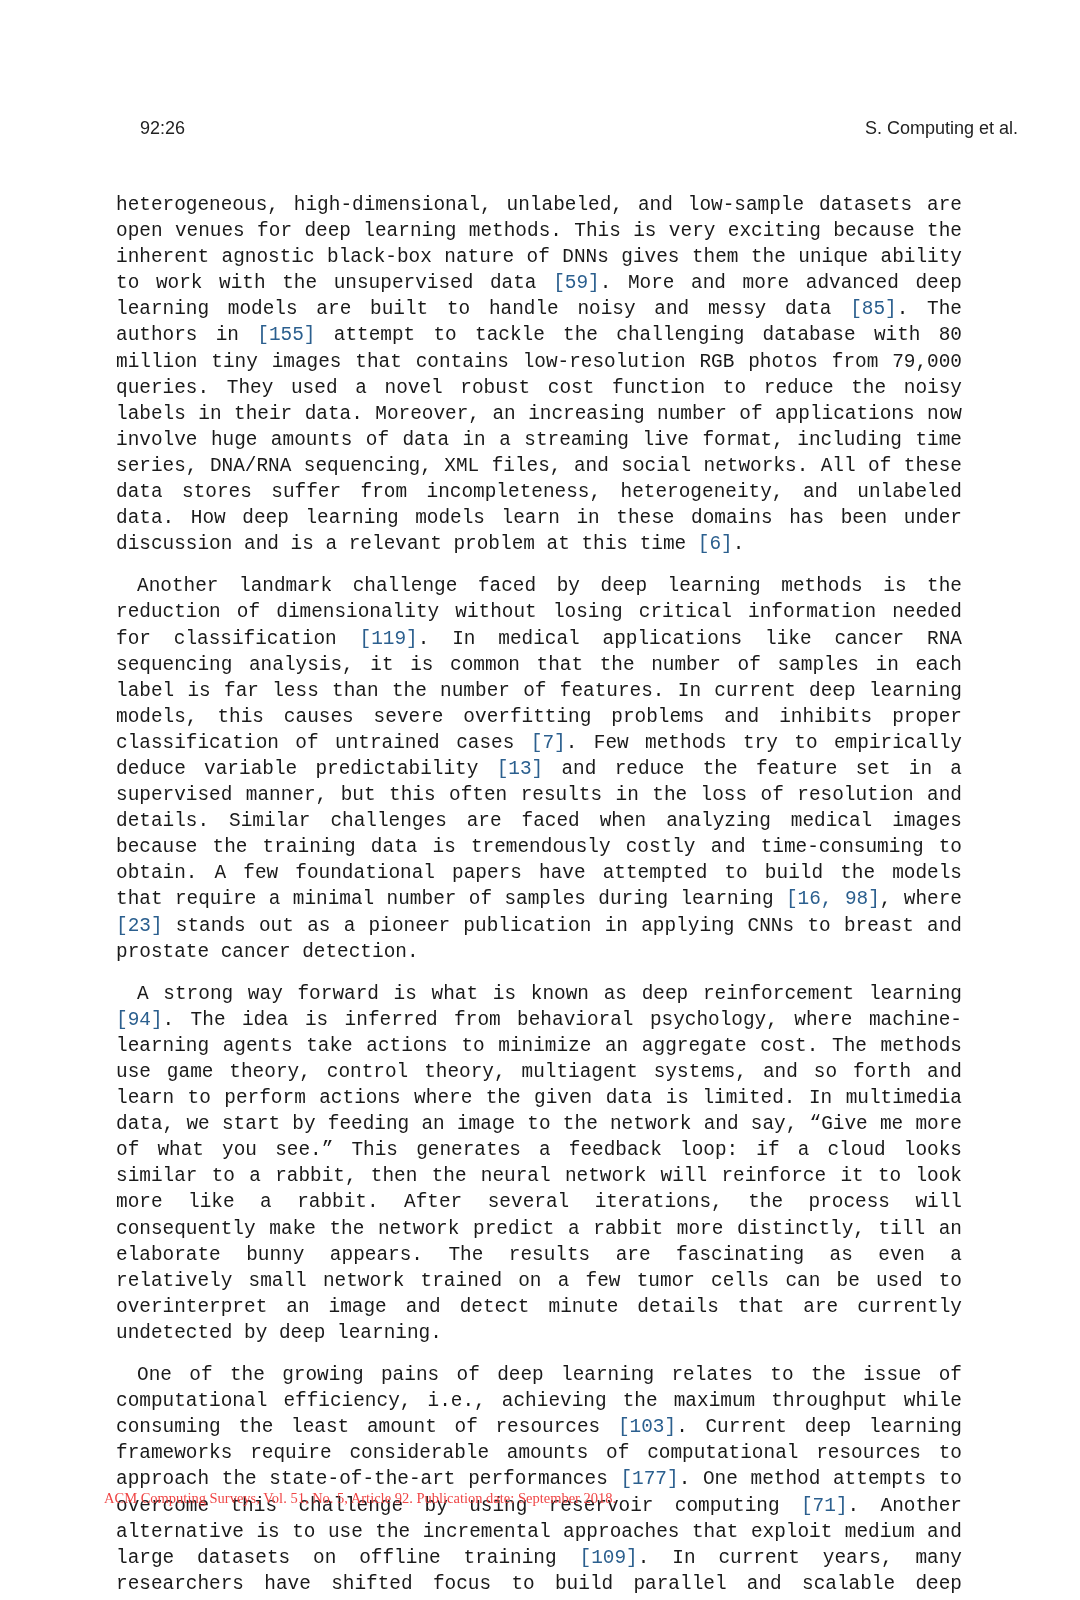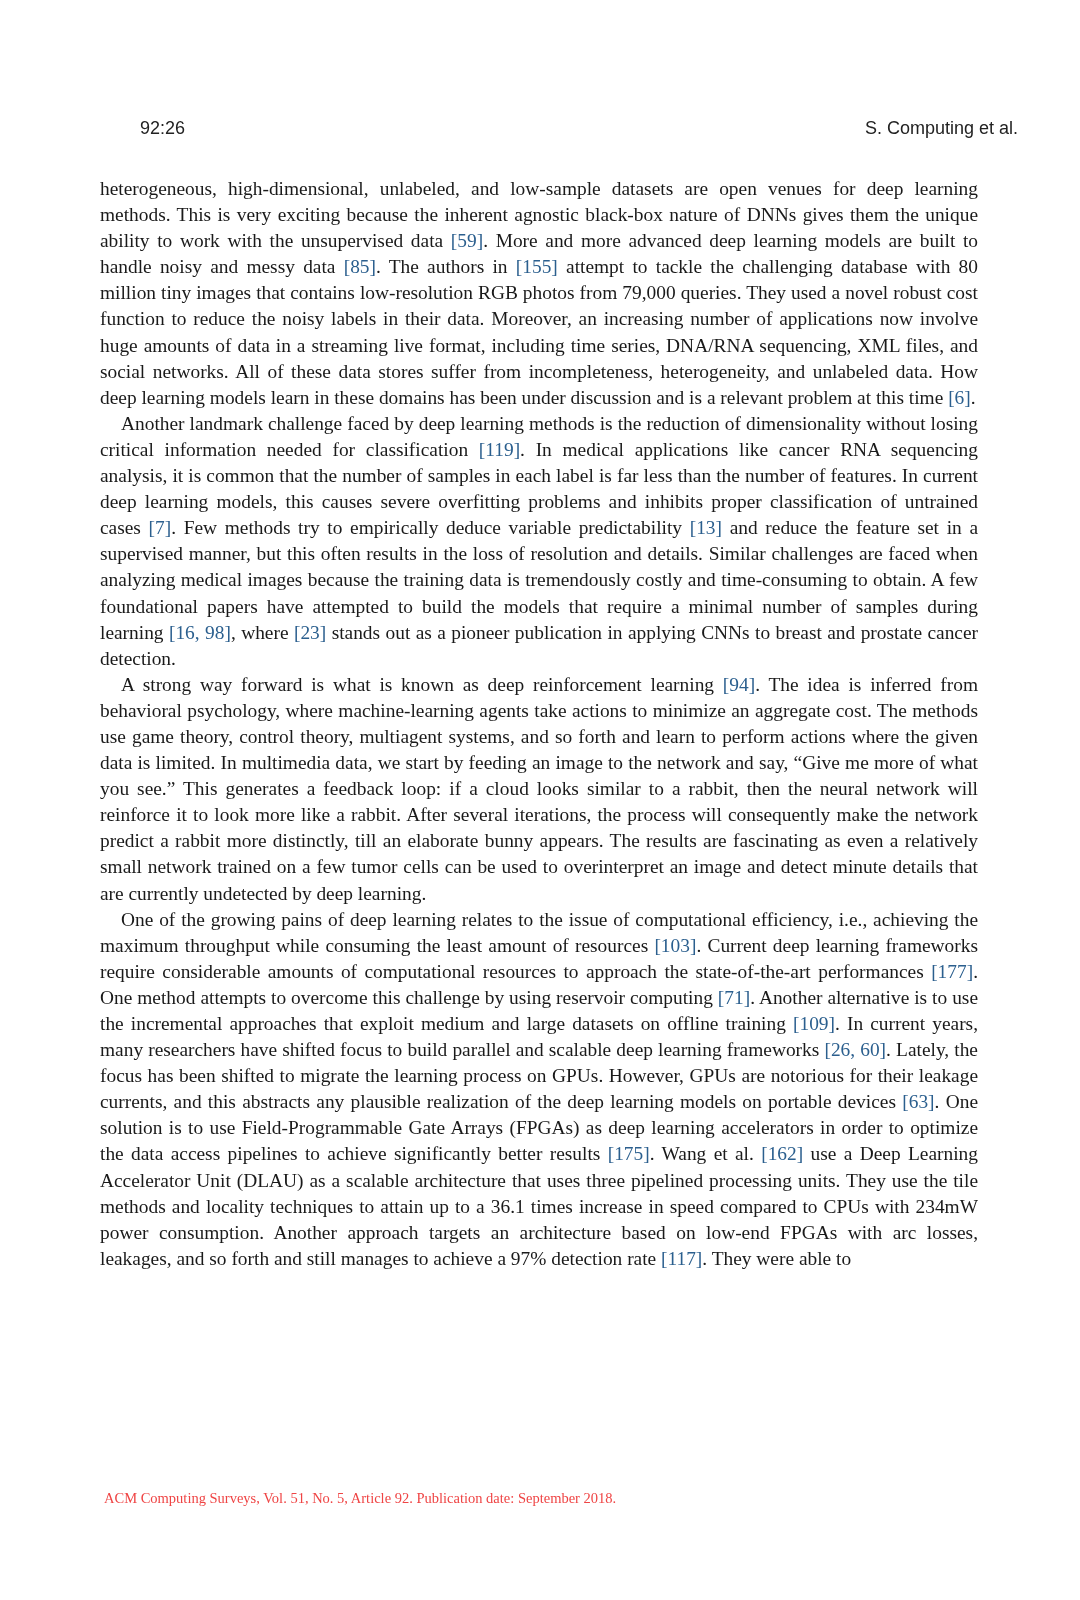--- a/index.html
+++ b/index.html
@@ -3,21 +3,21 @@
 <meta charset="utf-8">
 <style>
   html, body { margin: 0; padding: 0; background: #ffffff; }
   body { width: 1080px; height: 1600px; position: relative; overflow: hidden;
          font-family: "Liberation Serif", "DejaVu Serif", serif; color: #1a1a1a; }
   .header { position: absolute; top: 118px; left: 100px; width: 878px; height: 30px;
             display: flex; justify-content: space-between; align-items: baseline;
             font-family: "Liberation Sans", "DejaVu Sans", sans-serif; font-size: 18px; color: #222; margin-left: 40px; }
   .body { position: absolute; top: 176px; left: 100px; width: 878px;
           font-size: 19.4px; line-height: 26.1px; text-align: justify; hyphens: manual; }
-  .body p { margin: 0; }
+  .body p { margin: 16px; font-family: Liberation Mono, monospace; }
   .body p.indent { text-indent: 21px; }
   .cite { color: #2b5f8e; }
   .footer { position: absolute; top: 1490px; left: 104px; width: 878px;
             font-size: 14.5px; color: #ef4444; }
 </style>
 </head>
 <body>
 
 <div class="header">
   <span>92:26</span>

